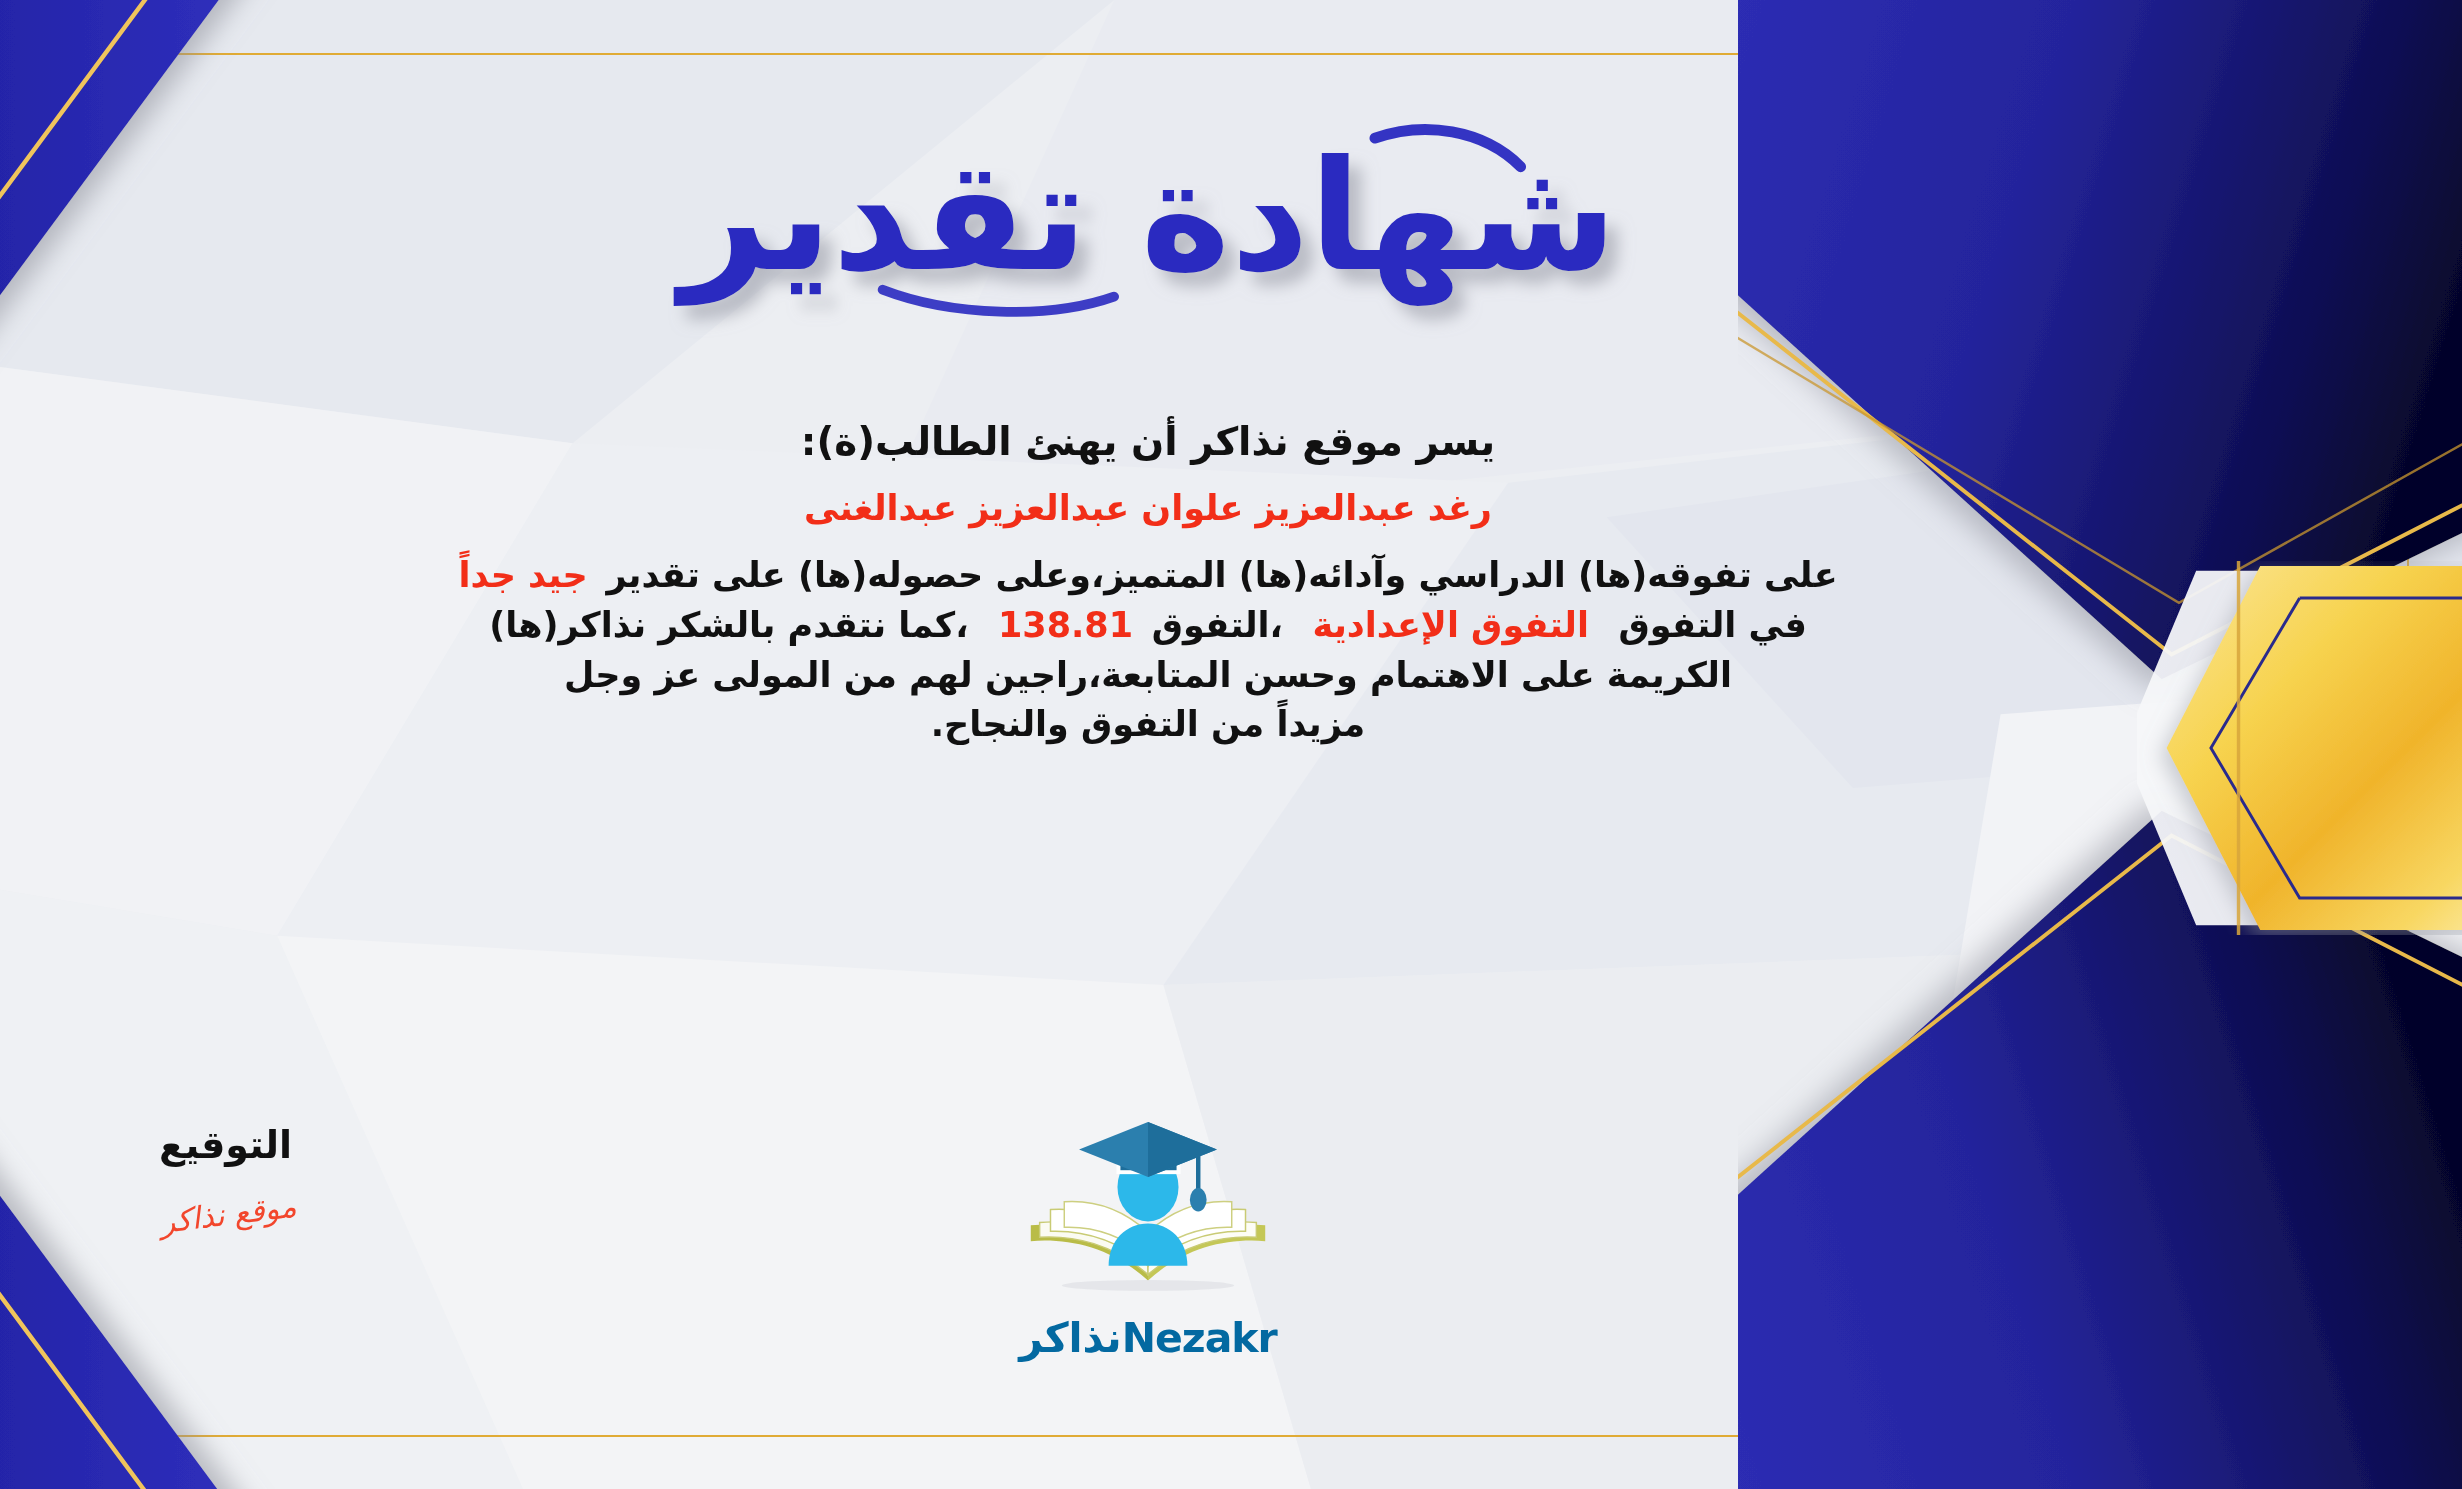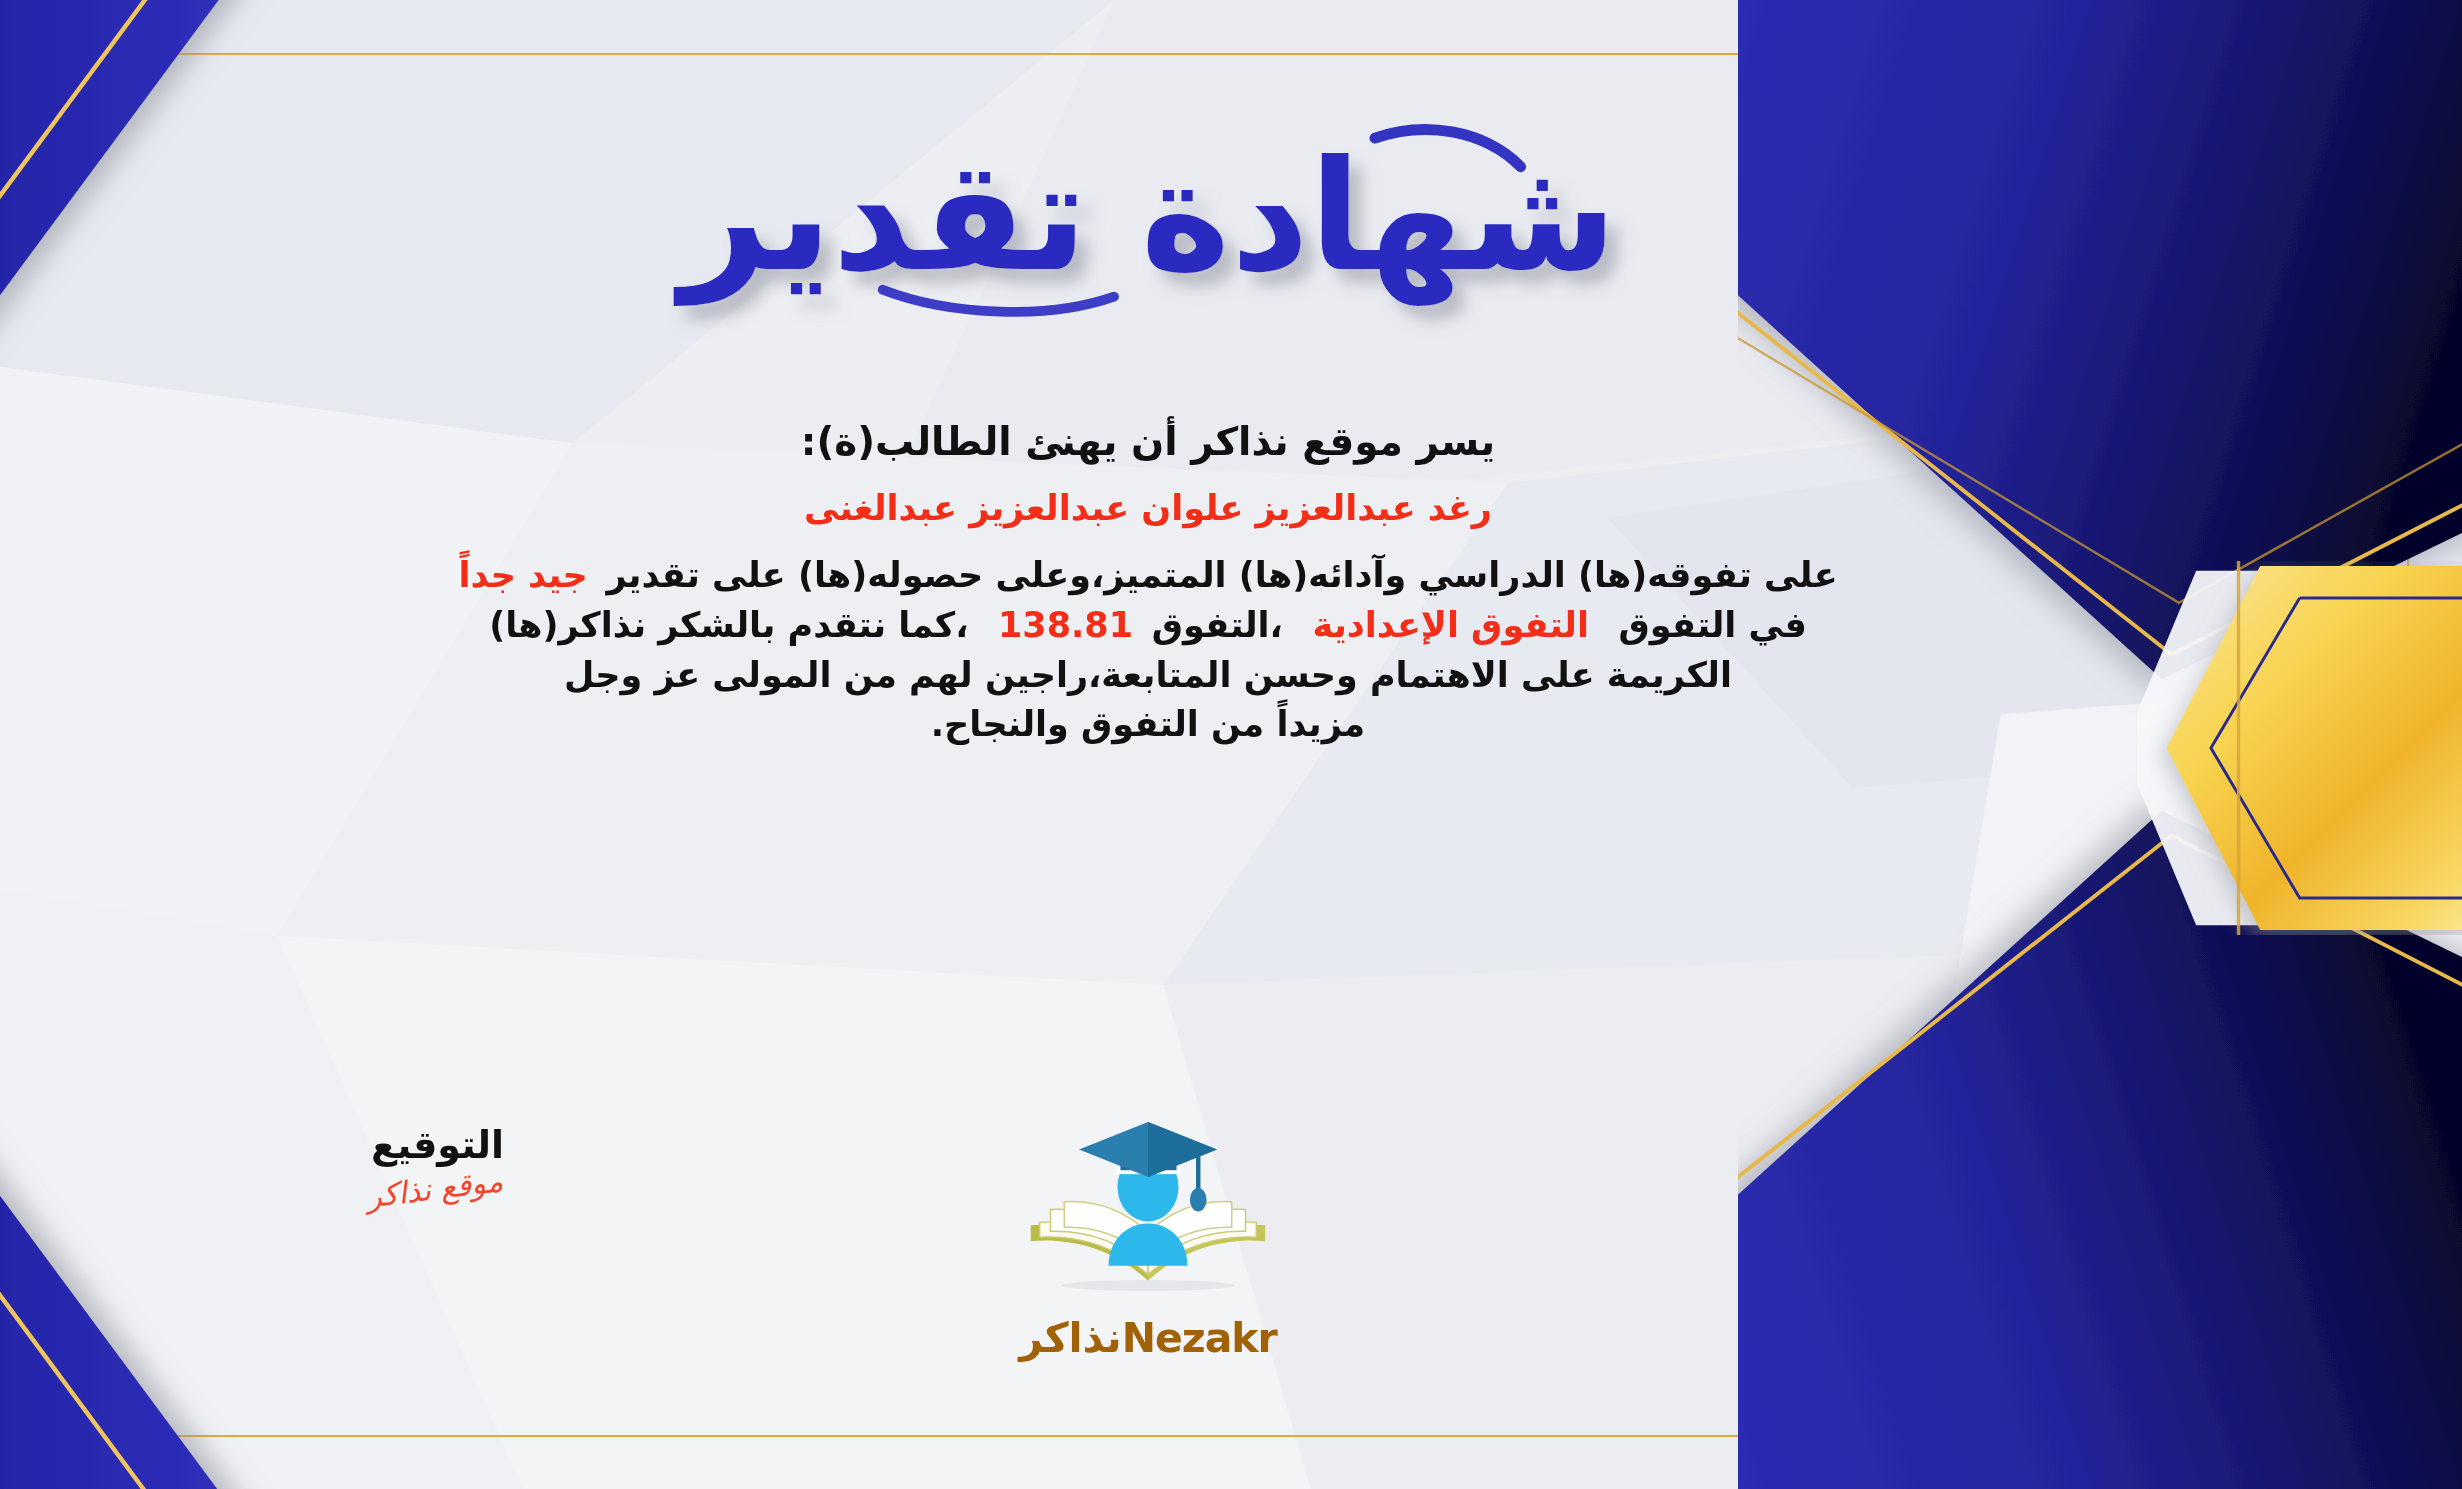--- a/index.html
+++ b/index.html
@@ -79,21 +79,21 @@
   .line.l4{font-size:35px;}
   .line.l5{font-size:35px;}
   .line.l6{font-size:35px;}
 
   
   .sig-block{
     position:absolute;
     left:325px;
     top:1123px;
     width:345px;
-    text-align:right;
+    text-align:left;
     direction:rtl;
   }
   .sig-label{
     font-size:38px;
     font-weight:700;
     color:#111;
     display:block;
     margin-bottom:16.7px;
   }
   .sig-mark{
@@ -112,21 +112,21 @@
     left:1107px;
     top:1118px;
     width:414px;
     text-align:center;
   }
   .logo-text{
     display:block;
     margin-top:-3px;
     font-size:41px;
     font-weight:700;
-    color:#a16207;
+    color:#0369a1;
     font-family:"DejaVu Sans","Liberation Sans",sans-serif;
     letter-spacing:-1px;
   }
 </style>
 </head>
 <body>
 
 <div id="cert">
 
   <svg class="bg-layer" viewBox="0 0 5337 3025" preserveAspectRatio="none">

